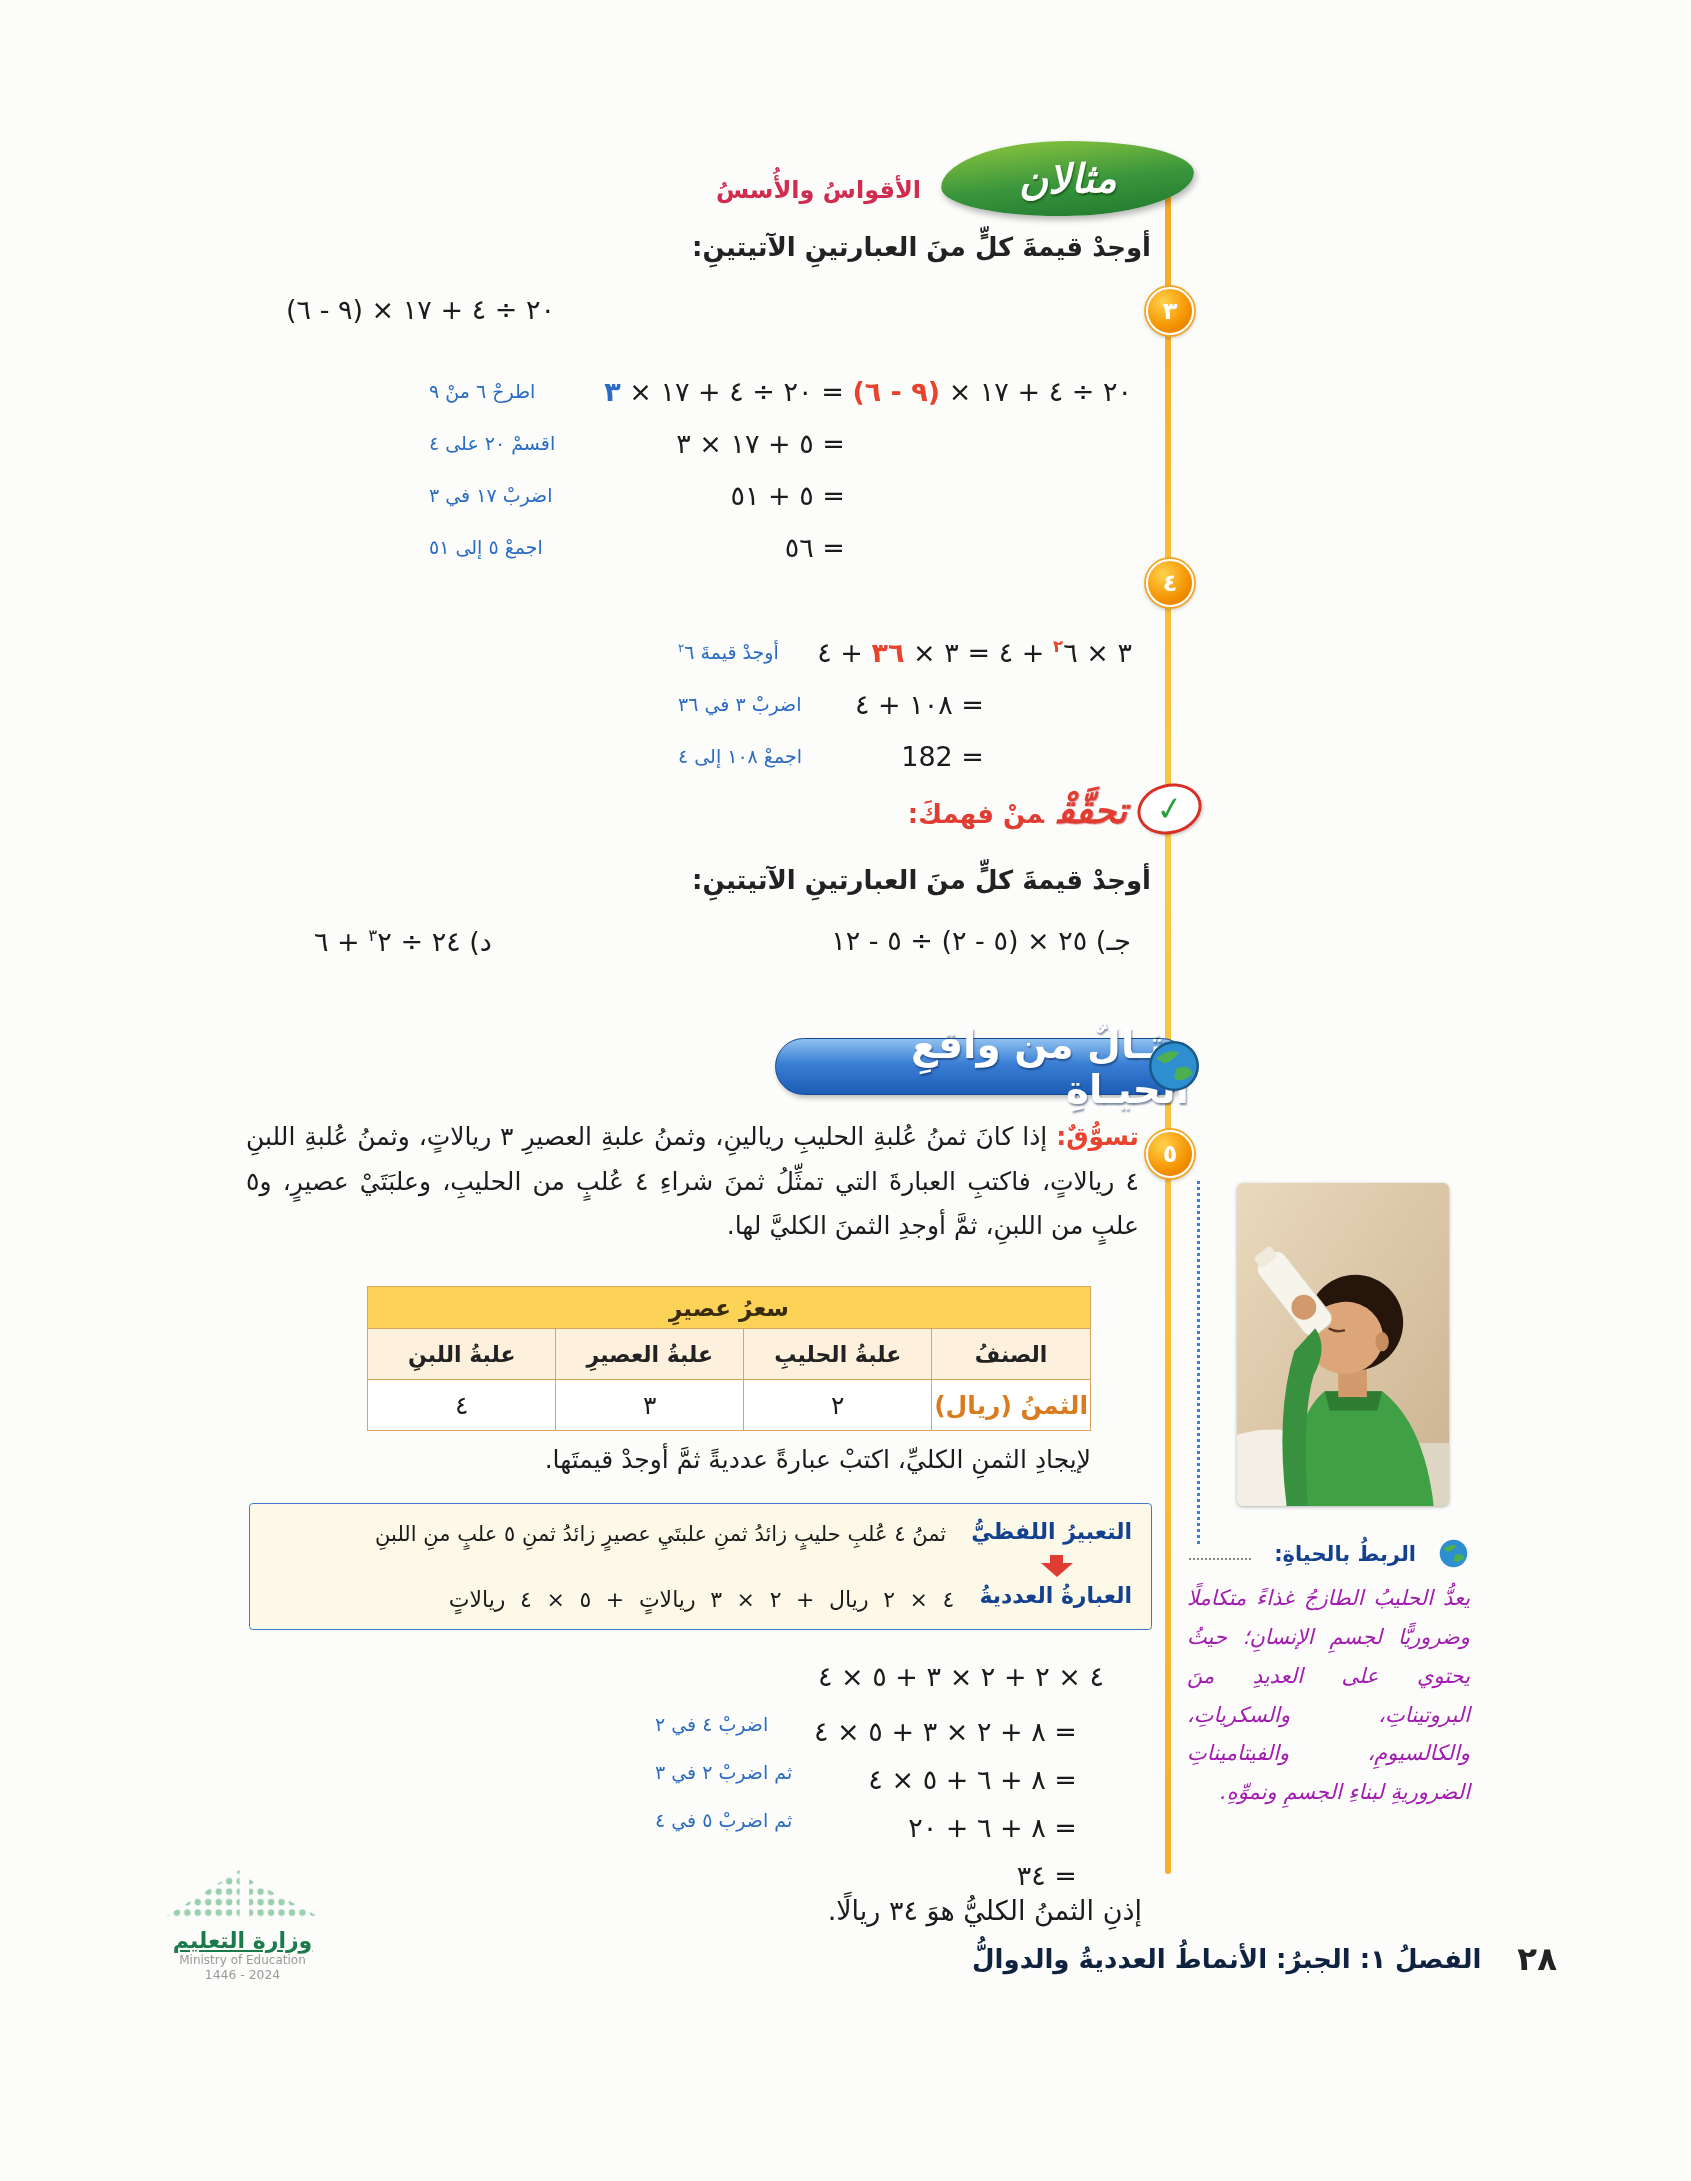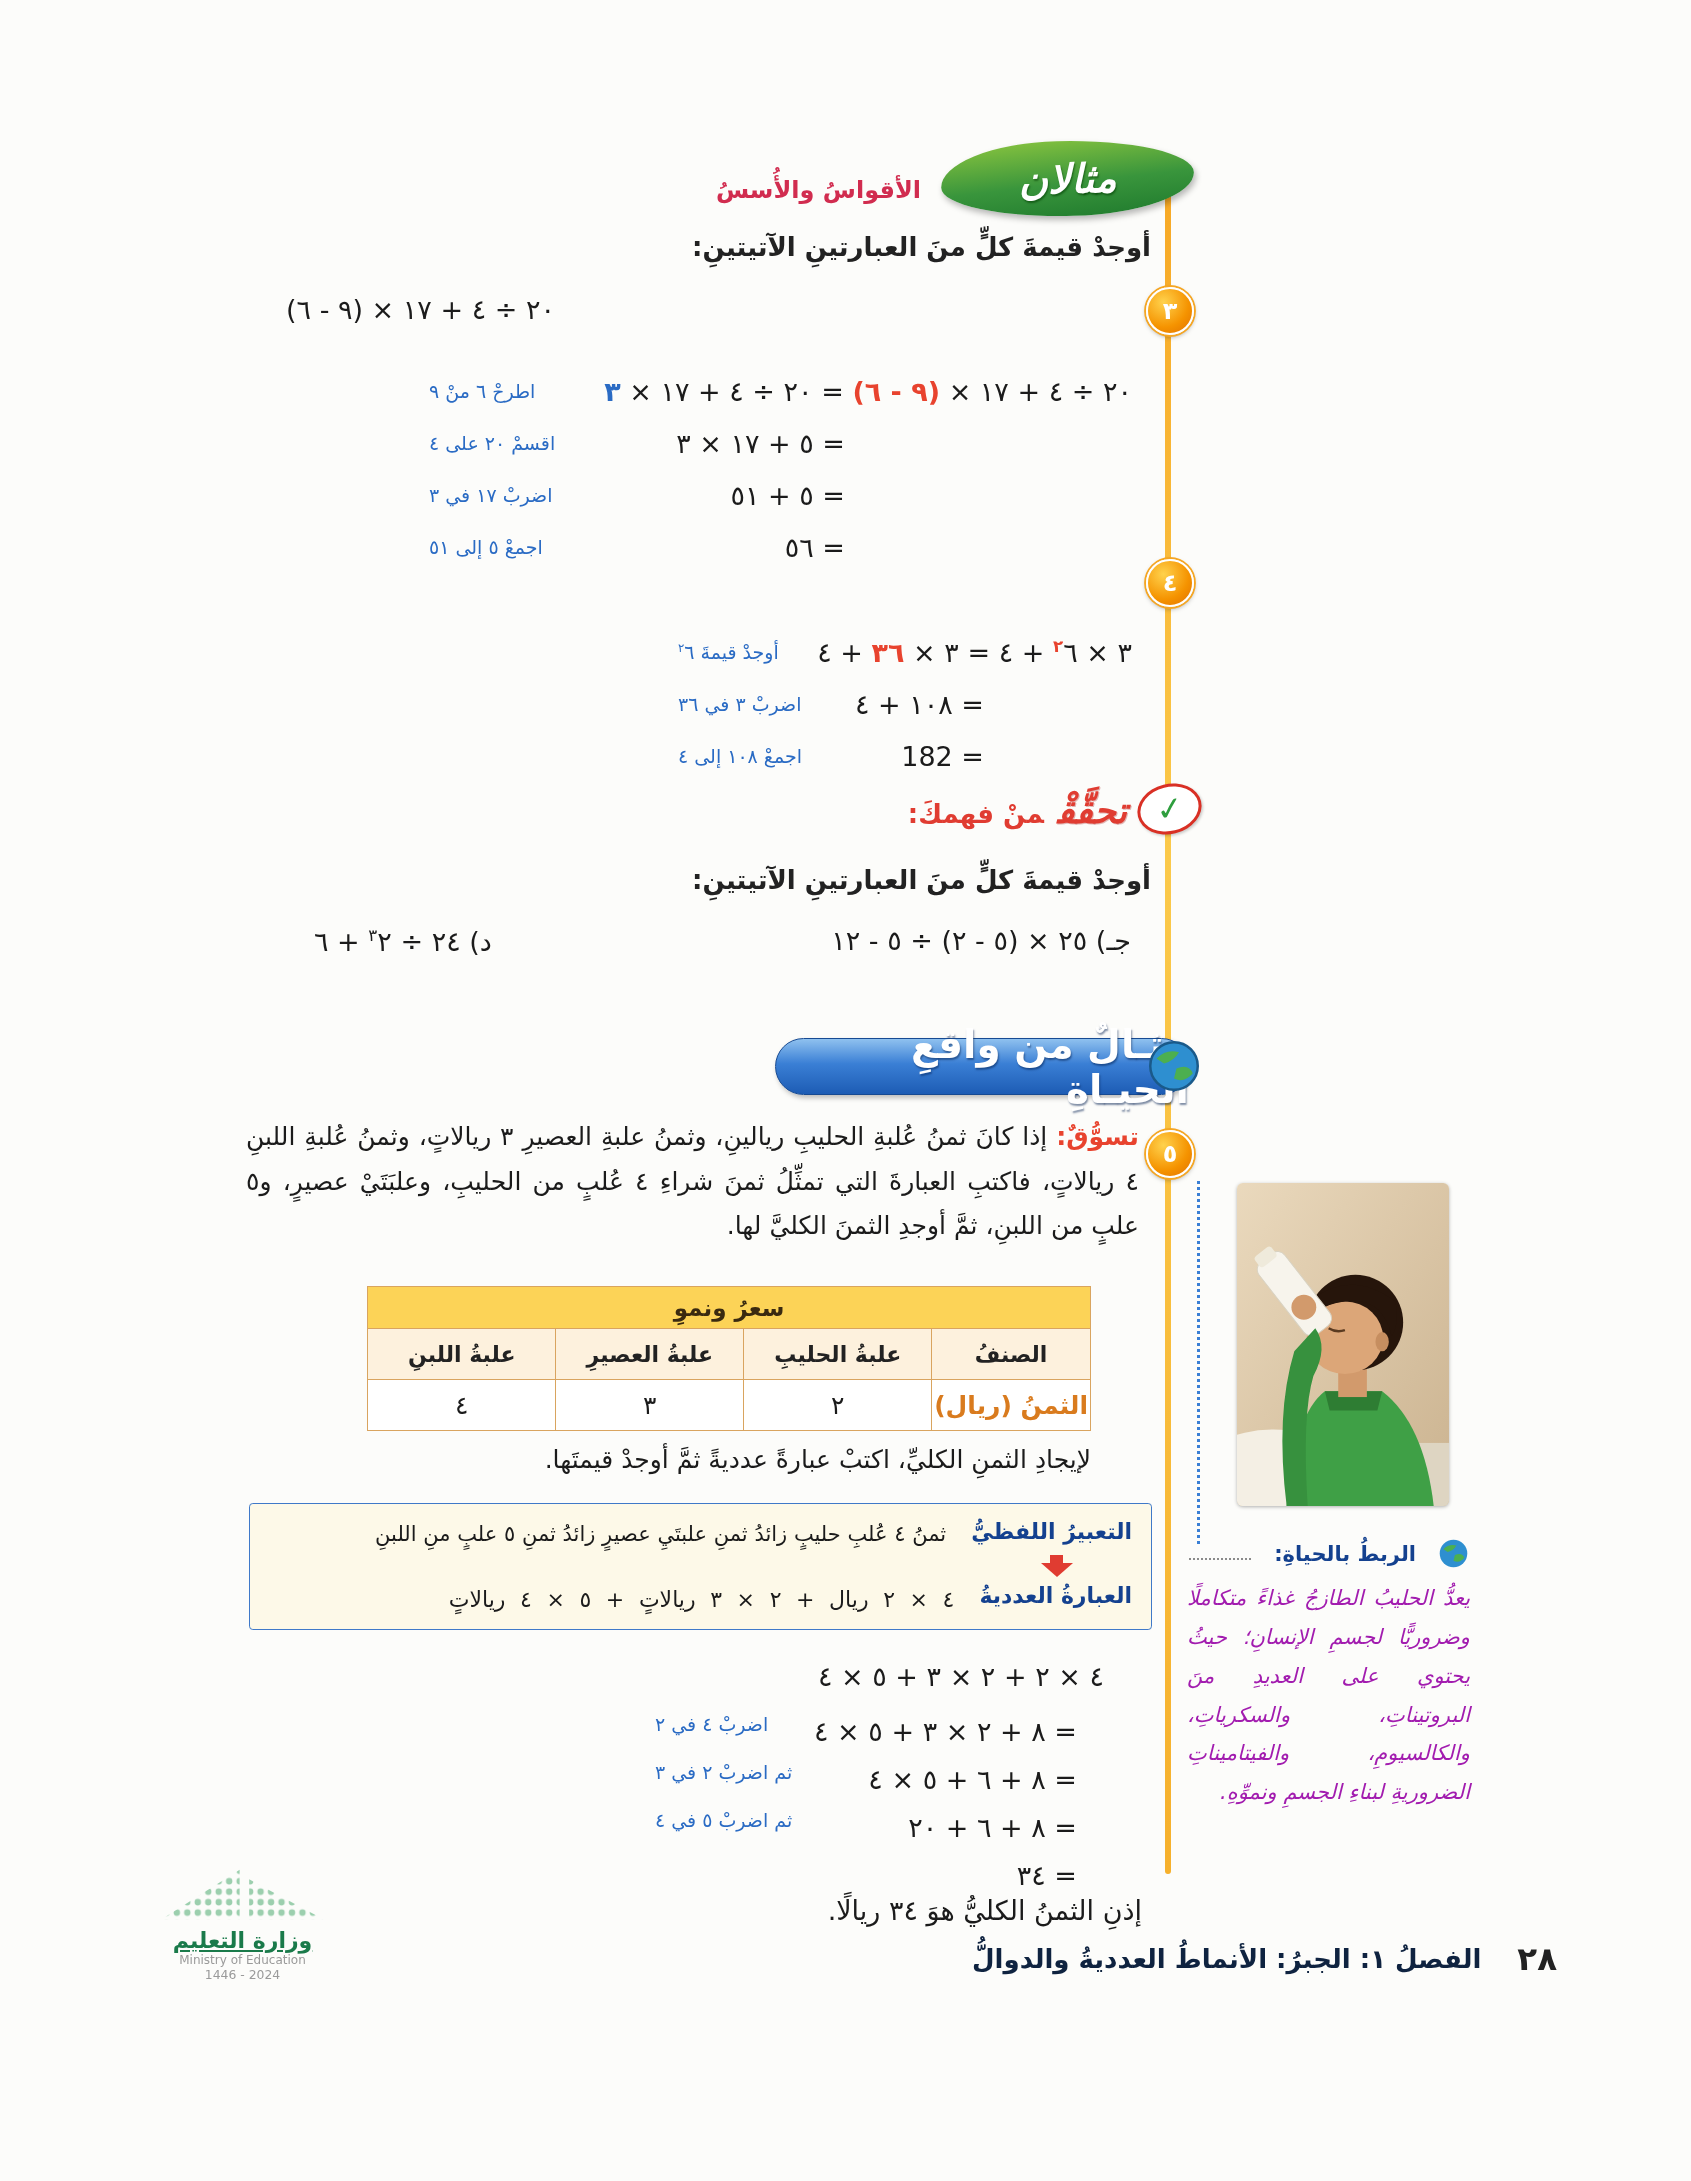--- a/index.html
+++ b/index.html
@@ -172,21 +172,21 @@
 
   <div class="abs problem" style="left:247px;top:1115px;width:893px;">
     <span class="lead">تسوُّقٌ:</span>
     <span>إذا كانَ ثمنُ عُلبةِ الحليبِ ريالينِ، وثمنُ علبةِ العصيرِ ٣ ريالاتٍ، وثمنُ عُلبةِ اللبنِ ٤ ريالاتٍ، فاكتبِ العبارةَ التي تمثِّلُ ثمنَ شراءِ ٤ عُلبٍ من الحليبِ، وعلبَتَيْ عصيرٍ، و٥ علبٍ من اللبنِ، ثمَّ أوجدِ الثمنَ الكليَّ لها.</span>
   </div>
 
   <div class="abs" style="left:368px;top:1286px;width:724px;">
     <table class="price" dir="rtl">
       <tbody>
           <tr class="tcaption">
-            <td colspan="4">سعرُ ونموِ</td>
+            <td colspan="4">سعرُ عصيرِ</td>
           </tr>
       <tr class="thead">
         <th style="width:158px;">الصنفُ</th>
         <th style="width:188px;">علبةُ الحليبِ</th>
         <th style="width:188px;">علبةُ العصيرِ</th>
         <th style="width:189px;">علبةُ اللبنِ</th>
       </tr>
       <tr class="tvals">
         <td class="rowlabel">الثمنُ (ريال)</td>
         <td>٢</td>

